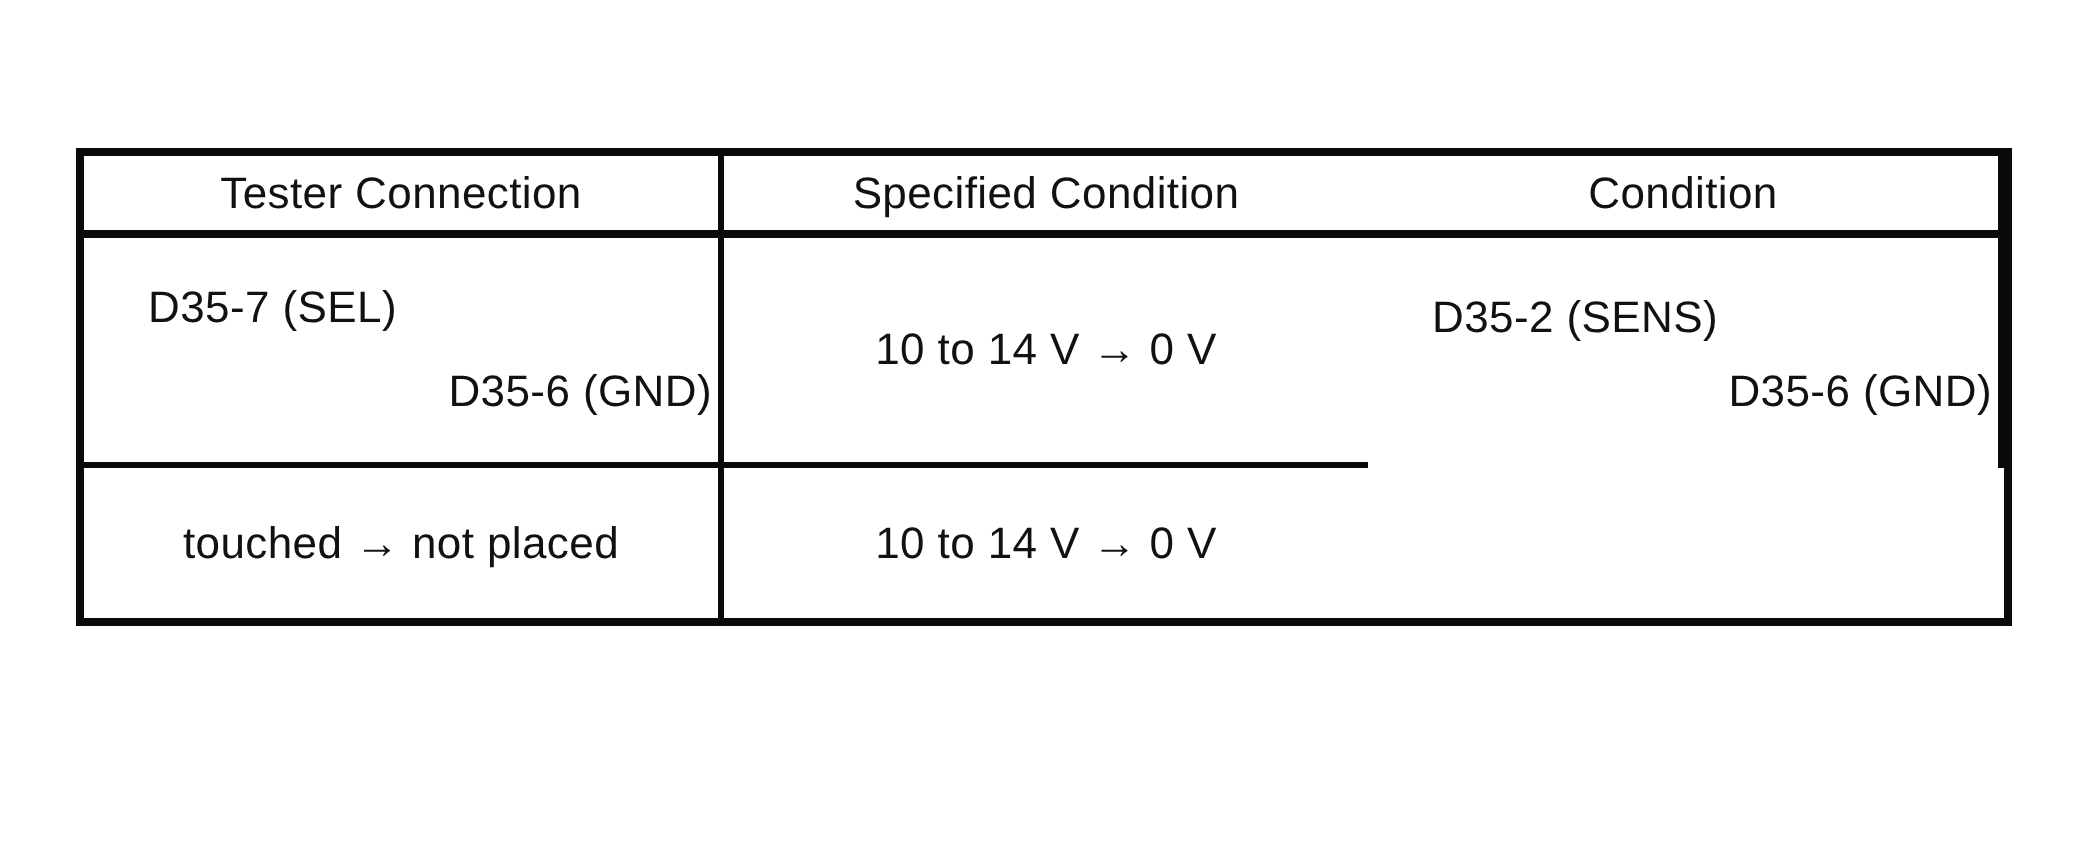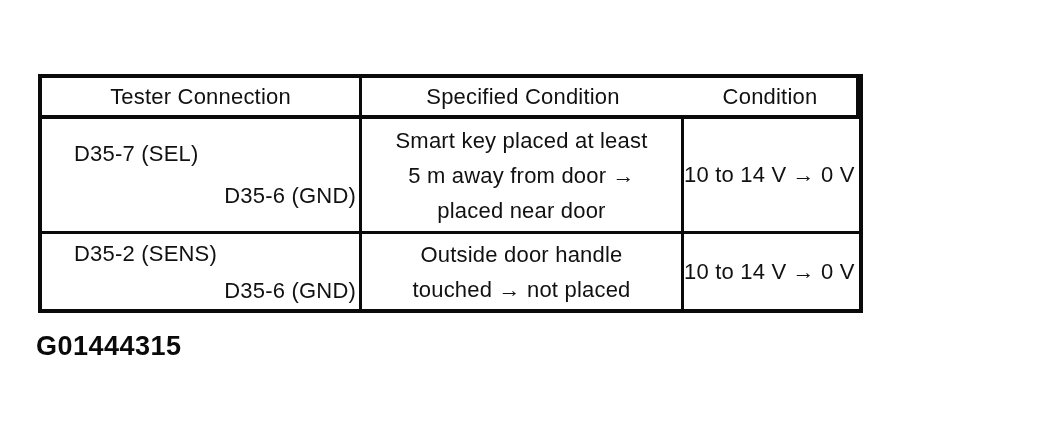--- a/index.html
+++ b/index.html
@@ -14,21 +14,21 @@
   .page {
     position: absolute;
     inset: 0;
     background: #ffffff;
   }
   
   .spec-table {
     position: absolute;
     left: 38px;
     top: 74px;
-    width: 825px;
+    width: 968px;
     height: 239px;
     border: 4px solid #0a0a0a;
     display: grid;
     grid-template-columns: 320px 322px 1fr;
     grid-template-rows: 41px 115px 1fr;
     background: #ffffff;
   }
   .cell {
     border-right: 3px solid #0a0a0a;
     border-bottom: 3px solid #0a0a0a;
@@ -47,21 +47,21 @@
   }
   
   .tester .t-left  { text-align: left;  padding-left: 12px; margin-left: 20px;  }
   .tester .t-right { text-align: right; padding-right: 3px; }
   .tester.r1 div { line-height: 42px; }
   .tester.r2 div { line-height: 37px; }
   
   .condition { align-items: center; text-align: center; }
   .condition div { line-height: 35px; }
   
-  .specified { align-items: flex-start; text-align: center; }
+  .specified { align-items: center; text-align: center; }
   
   .figure-code {
     position: absolute;
     left: 36px;
     top: 331px;
     font-size: 27px;
     font-weight: bold;
     letter-spacing: 0.5px;
     color: #0a0a0a;
   }
@@ -74,38 +74,31 @@
   <div class="spec-table">
 
     <div class="cell header">Tester Connection</div>
     <div class="cell header last-col">Specified Condition</div>
     <div class="cell header">Condition</div>
 
     <div class="cell tester r1">
       <div class="t-left">D35-7 (SEL)</div>
       <div class="t-right">D35-6 (GND)</div>
     </div>
-    <div class="cell condition">
-      <div>Smart key placed at least</div>
-      <div>5 m away from door →</div>
-      <div>placed near door</div>
-    </div>
     <div class="cell specified last-col">
       <div>10 to 14 V → 0 V</div>
     </div>
 
     <div class="cell tester r2 last-row">
       <div class="t-left">D35-2 (SENS)</div>
       <div class="t-right">D35-6 (GND)</div>
     </div>
     <div class="cell condition last-row">
-      <div>Outside door handle</div>
       <div>touched → not placed</div>
     </div>
     <div class="cell specified last-col last-row">
       <div>10 to 14 V → 0 V</div>
     </div>
 
   </div>
 
-  <div class="figure-code">G01444315</div>
 
 </div>
 
 </body></html>

